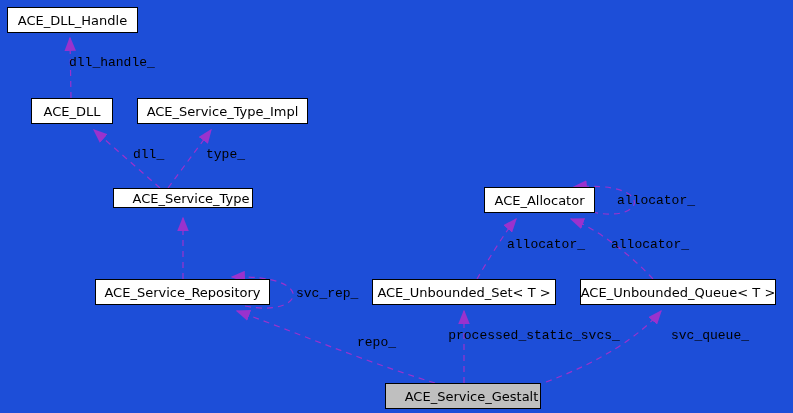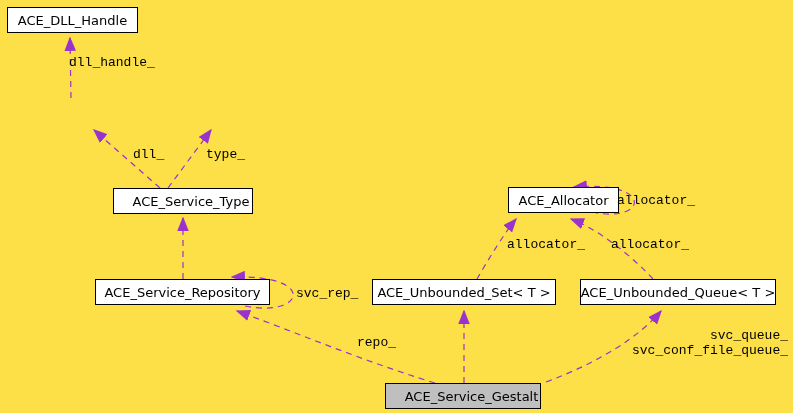--- a/index.html
+++ b/index.html
@@ -1,19 +1,19 @@
 <!DOCTYPE html>
 <html><head>
 <meta charset="utf-8">
 <style>
   html,body{margin:0;padding:0;background:#ffffff;}
   #canvas{
     position:relative;
     width:793px;height:413px;
-    background:#fde047;
+    background:#1d4ed8;
     font-family:"DejaVu Sans", sans-serif;
     overflow:hidden;
   }
   #edges{position:absolute;left:0;top:0;width:793px;height:413px;}
   .node{
     position:absolute;
     box-sizing:border-box;
     border:1px solid #000000;
     background:#ffffff;
     color:#000000;
@@ -30,38 +30,38 @@
     white-space:nowrap;
     line-height:15px;
     z-index:3;
     font-family:Liberation Mono, monospace;
   }
   .edge-label.centered{transform:translateX(-50%);text-align:center;}
   
   #n-dll-handle   {left:7;  left:7px;   top:7px;   width:131px;height:26px;}
   #n-dll          {left:31px;  top:98px;  width:82px; height:26px;}
   #n-type-impl    {left:137px; top:98px;  width:171px;height:26px;}
-  #n-service-type {left:113px; top:188px; width:140px;height:26px;padding-left:16px;}
+  #n-service-type {left:113px; top:188px; width:140px;height:20px;padding-left:16px;}
   #n-repository   {left:95px;  top:279px; width:175px;height:26px;}
-  #n-allocator    {left:484px; top:187px; width:111px;height:26px;margin-left:24px;}
+  #n-allocator    {left:484px; top:187px; width:111px;height:26px;}
   #n-set          {left:372px; top:279px; width:184px;height:26px;}
   #n-queue        {left:580px; top:279px; width:196px;height:26px;}
   #n-gestalt      {left:385px; top:383px; width:156px;height:26px;}
   
   #l-dll-handle      {left:69px;  top:55px;}
   #l-dll             {left:133px; top:147px;}
   #l-type            {left:206px; top:147px;}
   #l-service-vector  {left:184px; top:238px;}
   #l-svc-rep         {left:296px; top:286px;}
   #l-allocator-self  {left:617px; top:193px;}
   #l-allocator-set   {left:507px; top:237px;}
   #l-allocator-queue {left:611px; top:237px;}
   #l-repo            {left:357px; top:335px;}
   #l-static-svcs     {left:534px; top:328px;}
-  #l-svc-queue       {left:710px; top:328px;text-align:right;}
+  #l-svc-queue       {left:710px; top:328px;}
 </style>
 </head>
 <body>
 
 <div id="canvas">
 
   <svg id="edges" width="793" height="413" viewBox="0 0 793 413" stroke="#9a32cd" fill="none" stroke-width="1.2" stroke-dasharray="6,5">
     <defs>
       <marker id="arrow" viewBox="0 0 10 8" refX="9" refY="4" markerWidth="12" markerHeight="10" orient="auto">
         <path d="M0,0 L10,4 L0,8 z" fill="#9a32cd" stroke="none"></path>
@@ -74,37 +74,39 @@
     <path d="M 245,306 C 305,318 318,274 232,277" marker-end="url(#arrow)"></path>
     <path d="M 435,383 C 360,360 295,332 237,311" marker-end="url(#arrow)"></path>
     <path d="M 464,383 L 464,311" marker-end="url(#arrow)"></path>
     <path d="M 546,382 C 600,362 640,336 661,311" marker-end="url(#arrow)"></path>
     <path d="M 477,279 C 488,260 505,232 516,219" marker-end="url(#arrow)"></path>
     <path d="M 653,279 C 628,252 595,228 571,219" marker-end="url(#arrow)"></path>
     <path d="M 592,212 C 648,224 655,180 574,187" marker-end="url(#arrow)"></path>
   </svg>
 
   <div class="node" id="n-dll-handle">ACE_DLL_Handle</div>
+  <div class="node" id="n-dll">ACE_DLL</div>
+  <div class="node" id="n-type-impl">ACE_Service_Type_Impl</div>
   <div class="node" id="n-service-type">ACE_Service_Type</div>
   <div class="node" id="n-repository">ACE_Service_Repository</div>
   <div class="node" id="n-allocator">ACE_Allocator</div>
   <div class="node" id="n-set">ACE_Unbounded_Set&lt; T &gt;</div>
   <div class="node" id="n-queue">ACE_Unbounded_Queue&lt; T &gt;</div>
   <div class="node highlight" id="n-gestalt">ACE_Service_Gestalt</div>
 
   <div class="edge-label" id="l-dll-handle">dll_handle_</div>
   <div class="edge-label" id="l-dll">dll_</div>
   <div class="edge-label" id="l-type">type_</div>
   <div class="edge-label" id="l-svc-rep">svc_rep_</div>
   <div class="edge-label" id="l-allocator-self">allocator_</div>
   <div class="edge-label" id="l-allocator-set">allocator_</div>
   <div class="edge-label" id="l-allocator-queue">allocator_</div>
   <div class="edge-label" id="l-repo">repo_</div>
 
   <div class="edge-label centered" id="l-static-svcs">
+    <div>processed_static_svcs_</div>
   </div>
 
   <div class="edge-label centered" id="l-svc-queue">
     <div>svc_queue_</div>
-    <div>svc_conf_file_queue_</div>
   </div>
 
 </div>
 
 </body></html>

